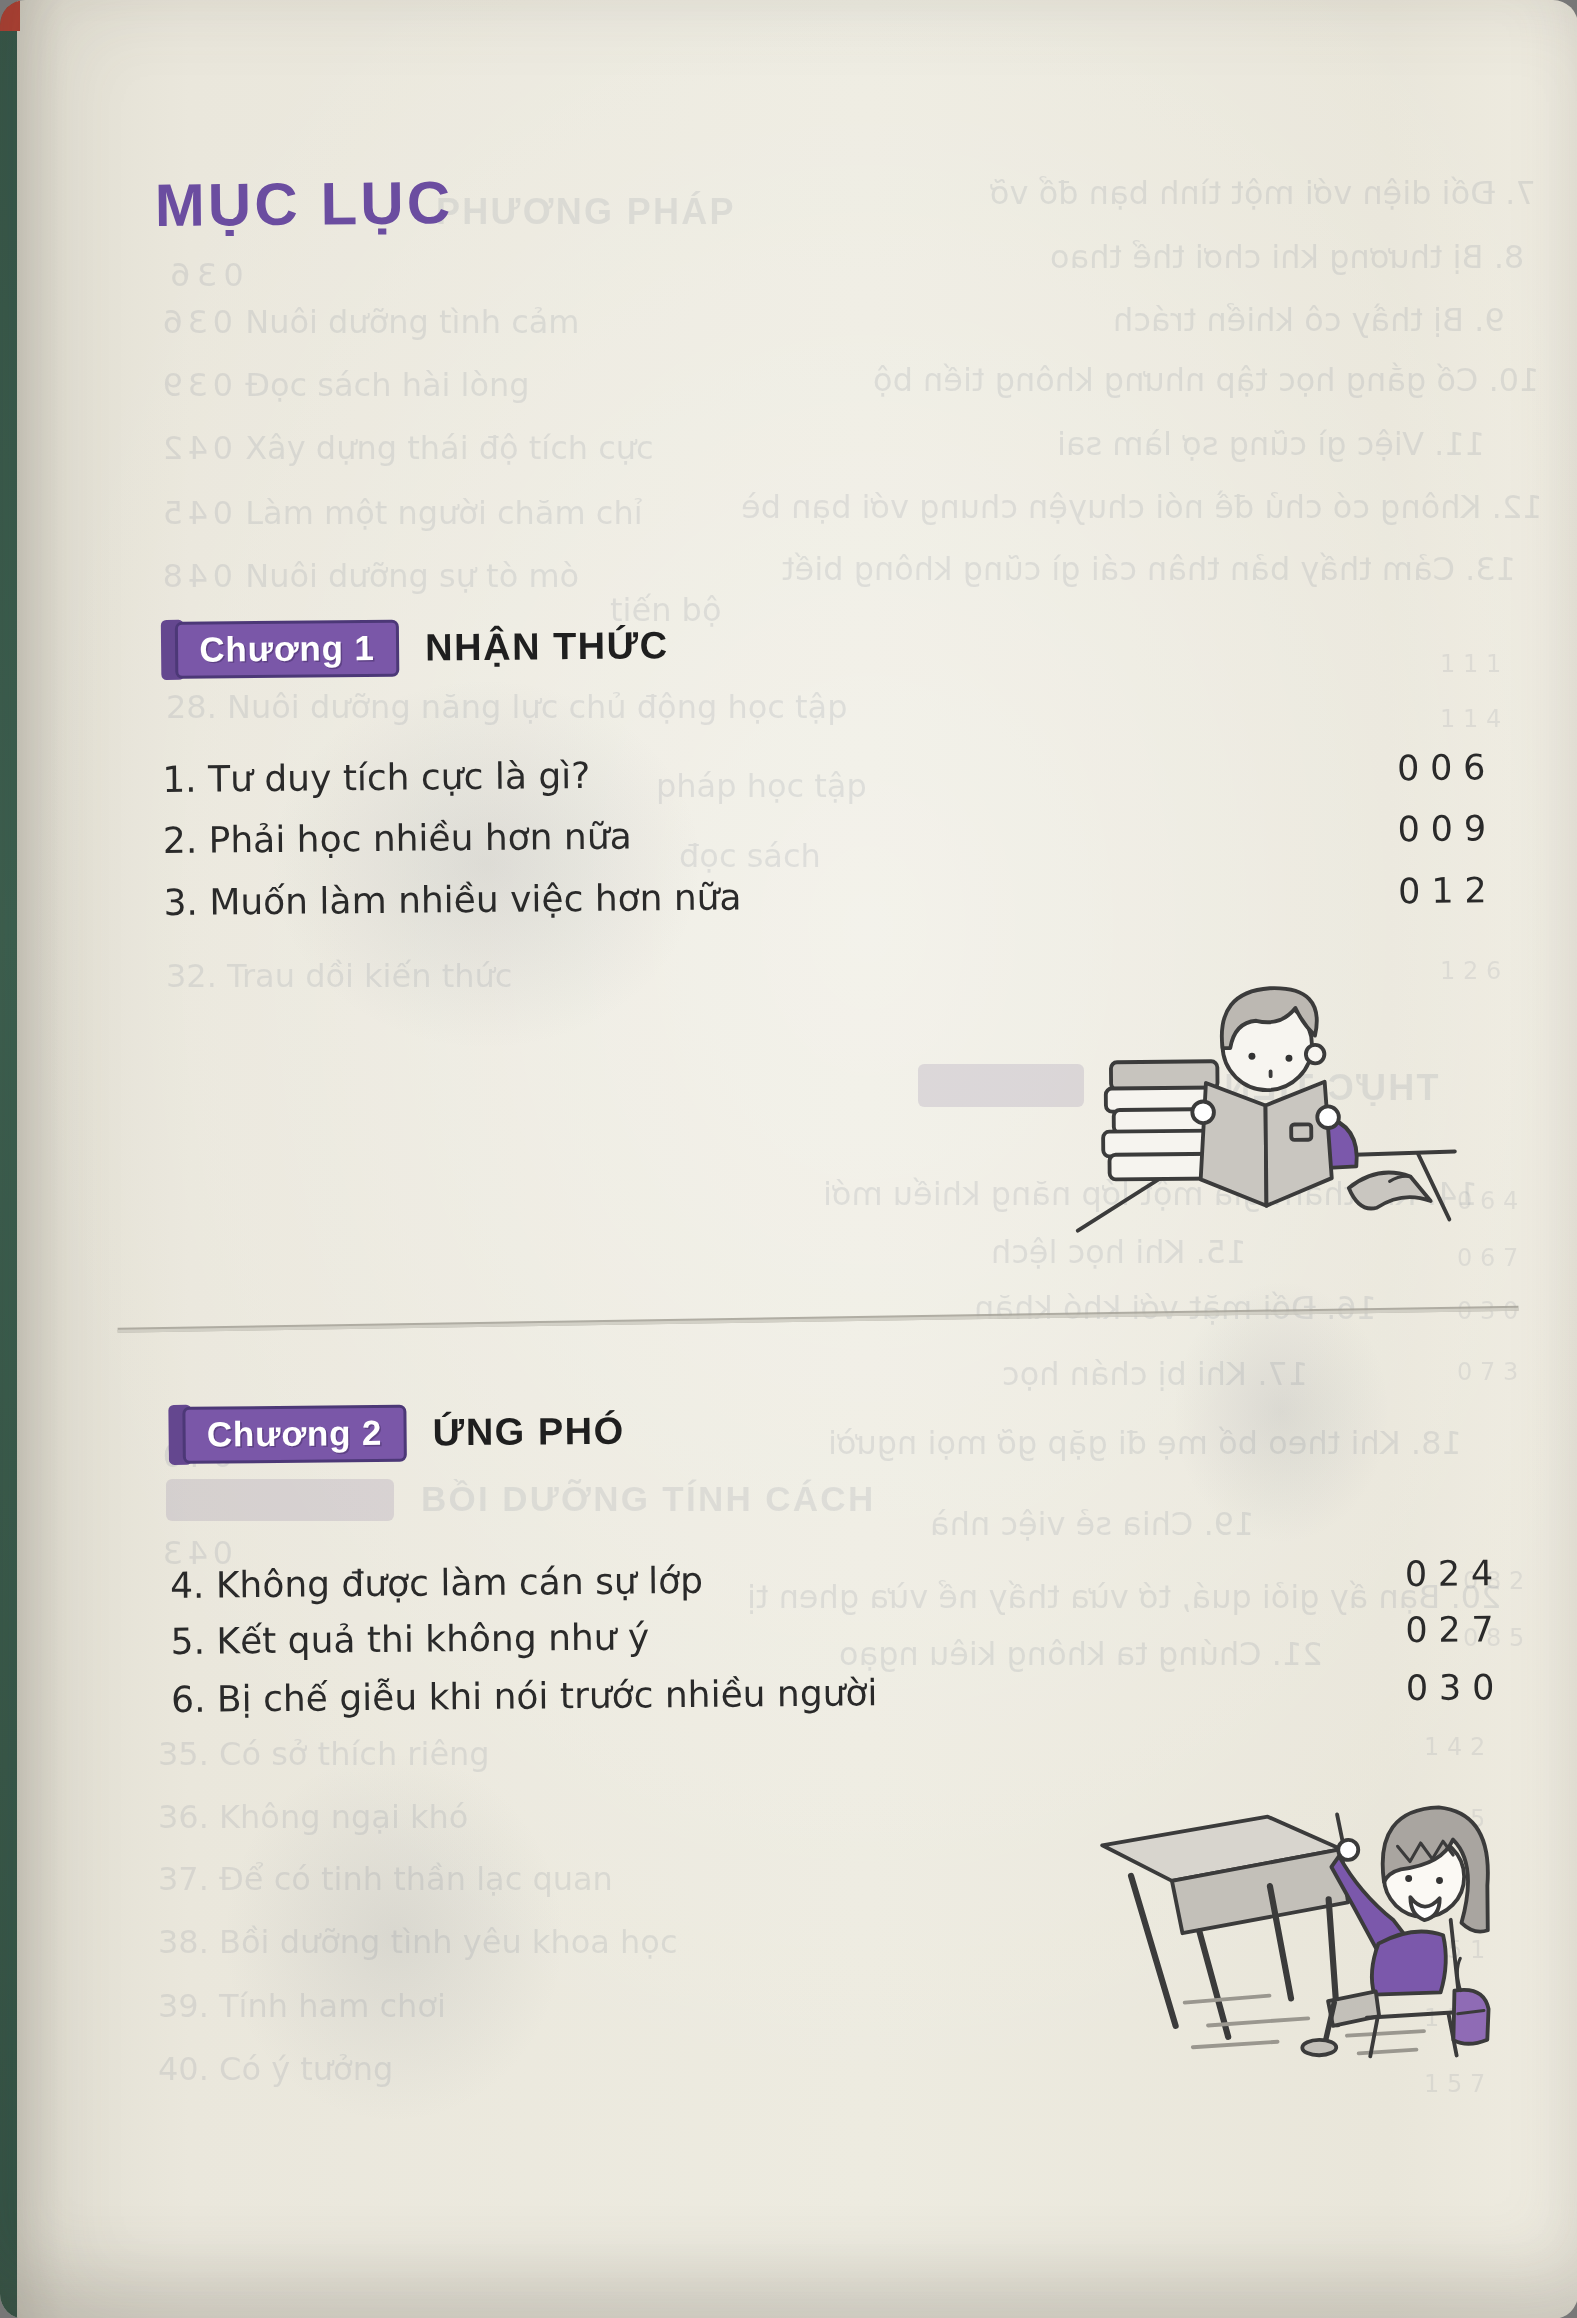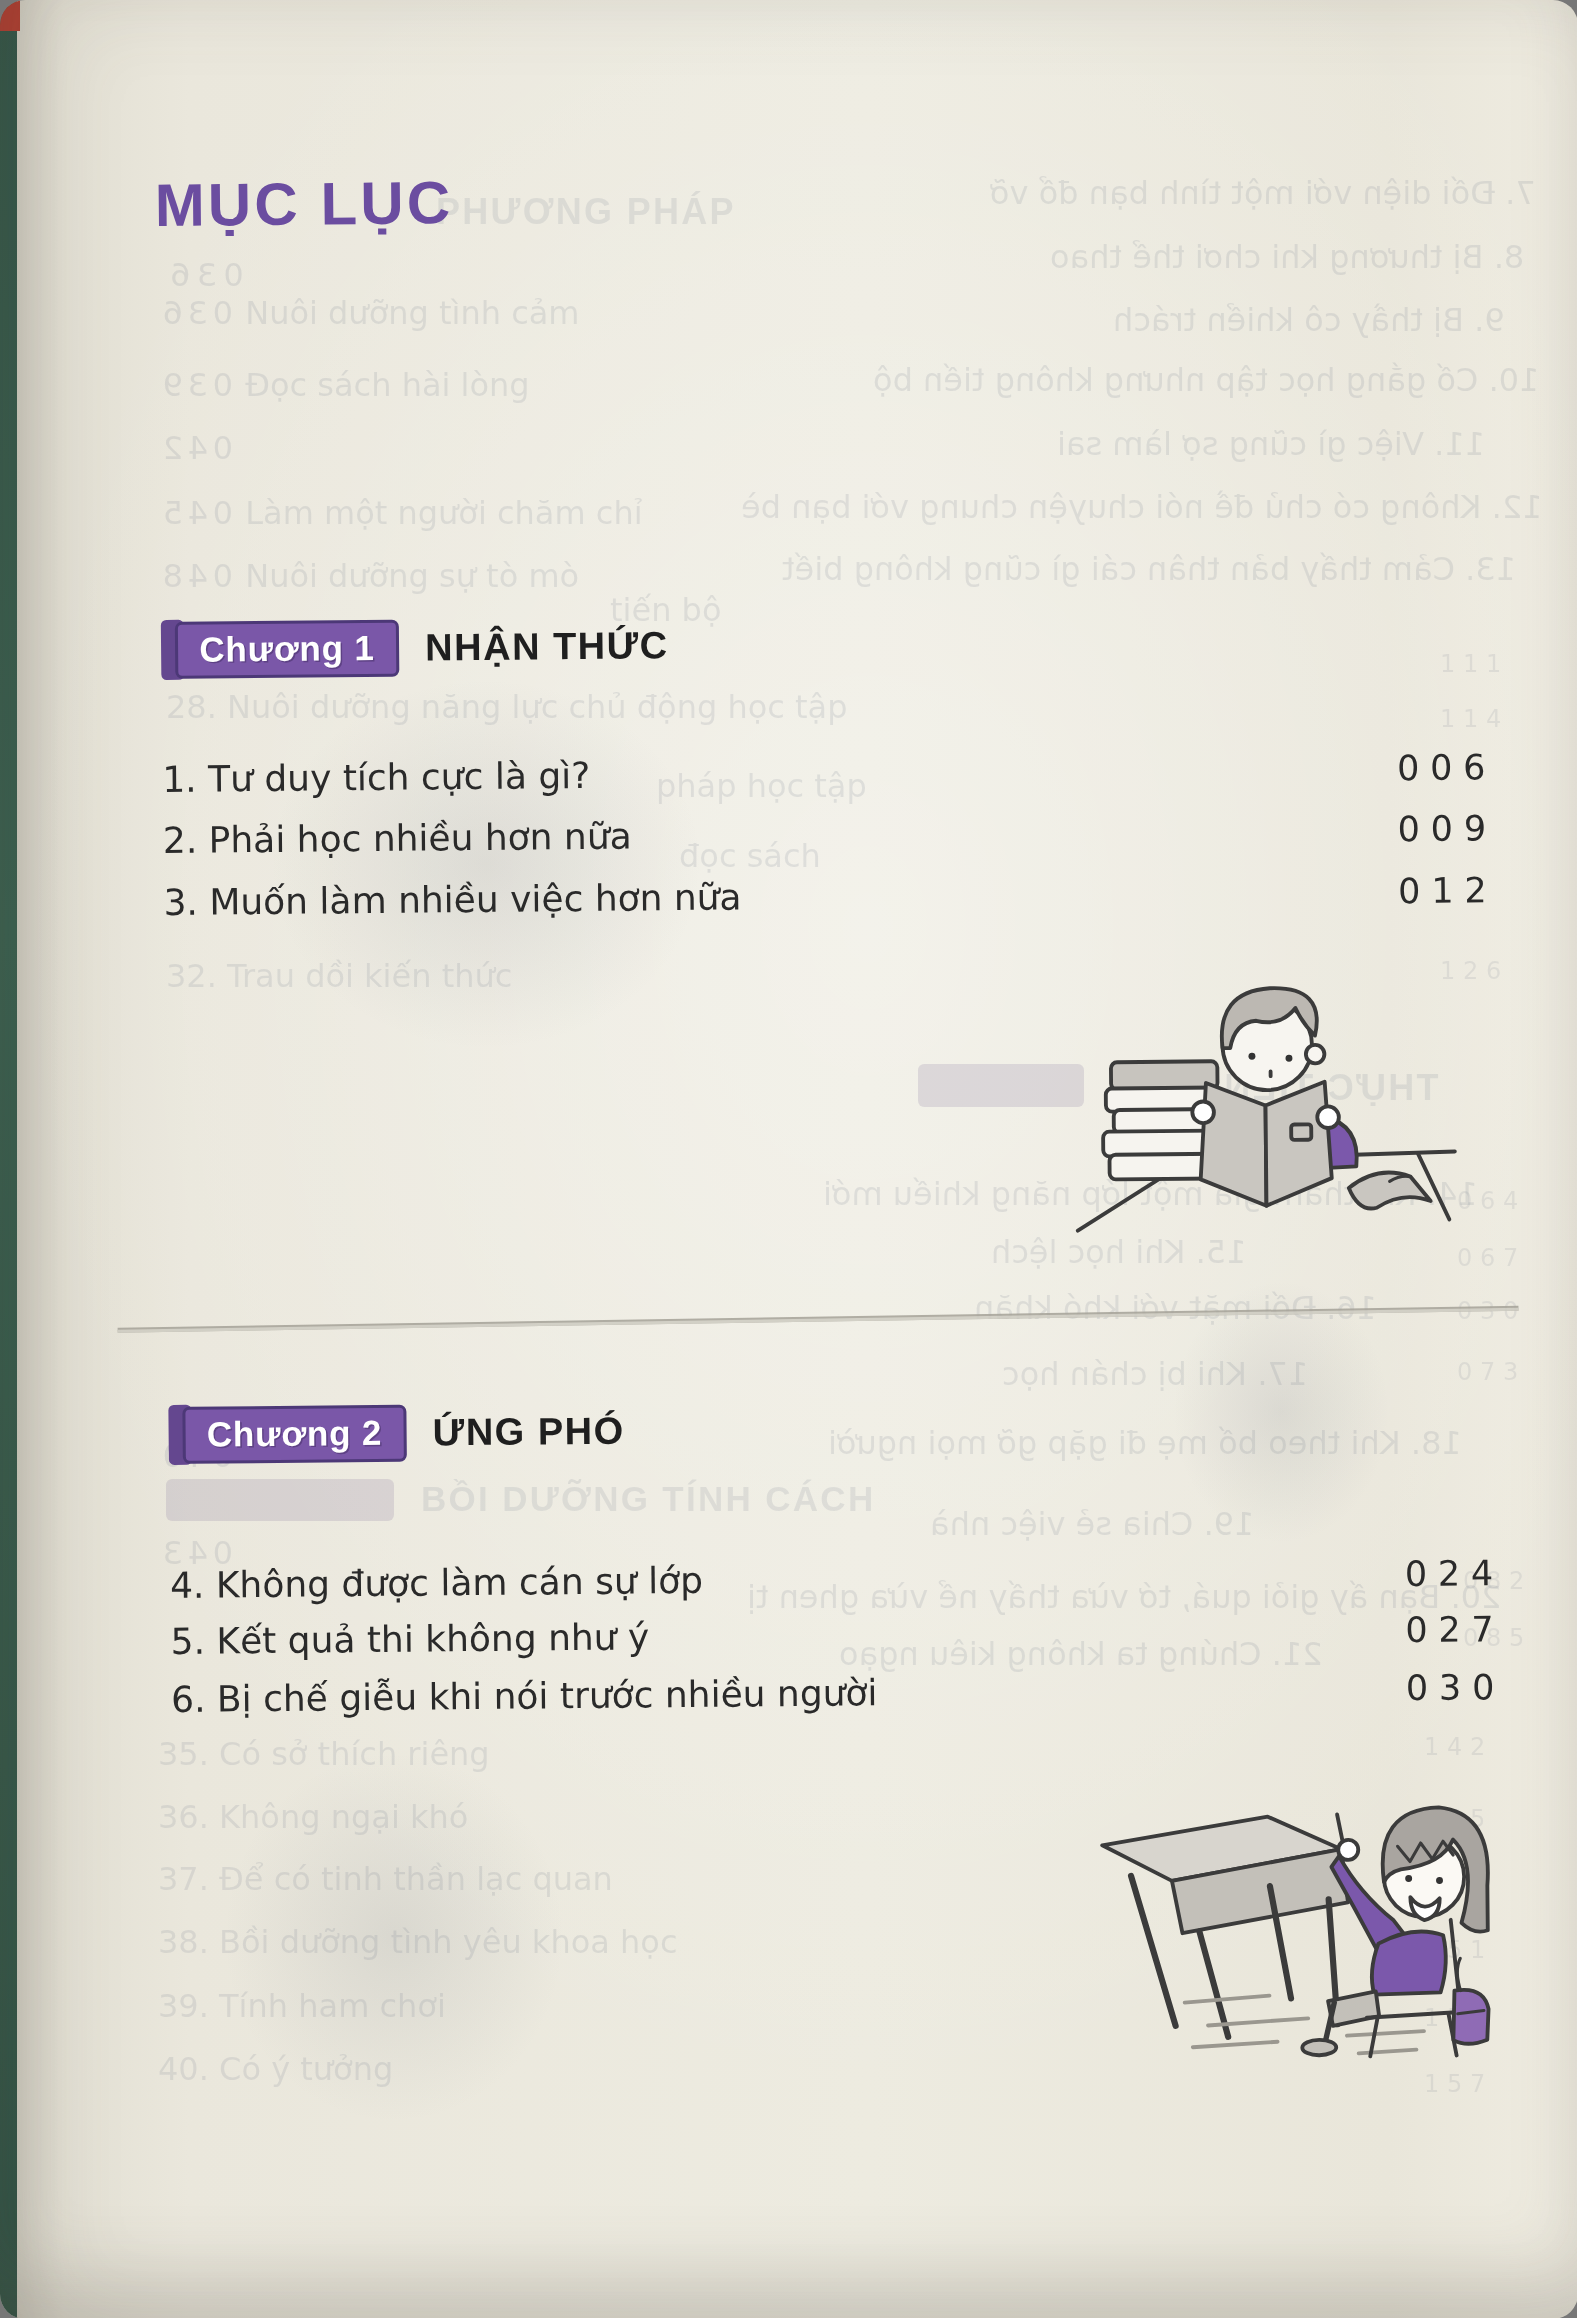--- a/index.html
+++ b/index.html
@@ -61,30 +61,31 @@
     <div class="gh gh-t mir" style="left:164px;top:256px;letter-spacing:6.2px;">036</div>
 
     <div class="gh gh-t mir" style="right:42px;top:174px;">7. Đối diện với một tình bạn đổ vỡ</div>
     <div class="gh gh-t mir" style="right:54px;top:238px;">8. Bị thương khi chơi thể thao</div>
     <div class="gh gh-t mir" style="right:73px;top:301px;">9. Bị thầy cô khiển trách</div>
     <div class="gh gh-t mir" style="right:39px;top:361px;">10. Cố gắng học tập nhưng không tiến bộ</div>
     <div class="gh gh-t mir" style="right:93px;top:425px;">11. Việc gì cũng sợ làm sai</div>
     <div class="gh gh-t mir" style="right:35px;top:488px;">12. Không có chủ đề nói chuyện chung với bạn bè</div>
     <div class="gh gh-t mir" style="right:62px;top:550px;">13. Cảm thấy bản thân cái gì cũng không biết</div>
 
-    <div class="gh gh-row" style="left:158px;top:294px;">
+    <div class="gh gh-row" style="left:158px;top:303px;">
         <span class="mir" style="letter-spacing:4.6px;">036</span>
         <span>Nuôi dưỡng tình cảm</span>
       </div>
     <div class="gh gh-row" style="left:158px;top:366px;">
         <span class="mir" style="letter-spacing:4.6px;">039</span>
         <span>Đọc sách hài lòng</span>
       </div>
     <div class="gh gh-row" style="left:158px;top:429px;">
         <span class="mir" style="letter-spacing:4.6px;">042</span>
+        <span>Xây dựng thái độ tích cực</span>
       </div>
     <div class="gh gh-row" style="left:158px;top:494px;">
         <span class="mir" style="letter-spacing:4.6px;">045</span>
         <span>Làm một người chăm chỉ</span>
       </div>
     <div class="gh gh-row" style="left:158px;top:557px;">
         <span class="mir" style="letter-spacing:4.6px;">048</span>
         <span>Nuôi dưỡng sự tò mò</span>
       </div>
 

